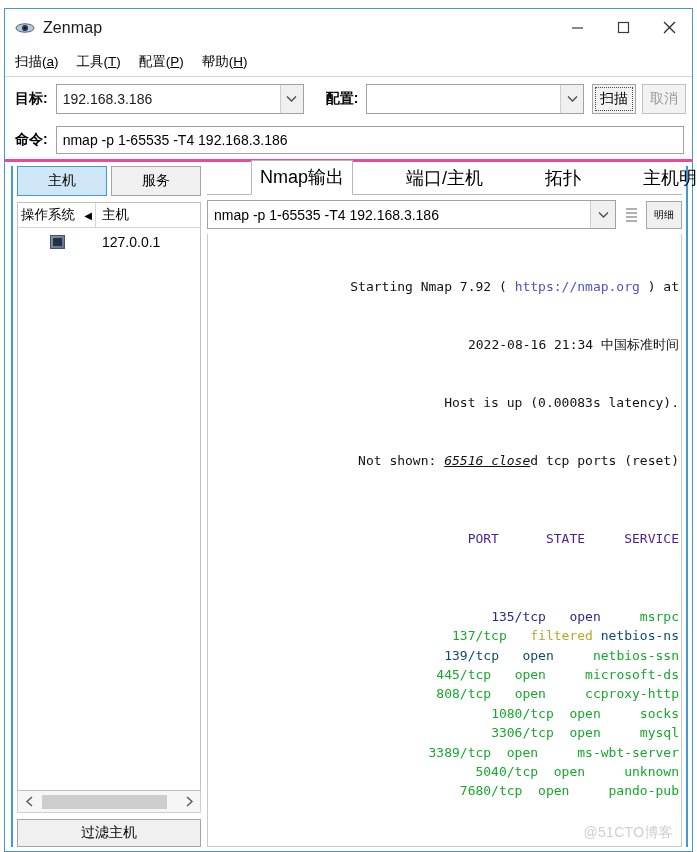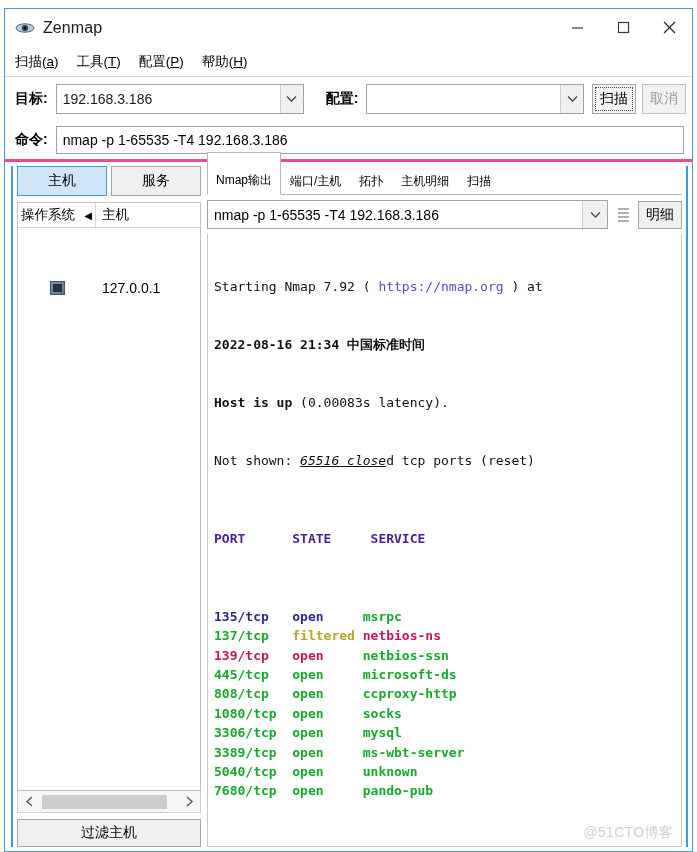--- a/index.html
+++ b/index.html
@@ -187,21 +187,20 @@
   }
   .ltab + .ltab { margin-left: 4px; }
 
   #host-table {
     flex: 1;
     display: flex; flex-direction: column;
     border: 1px solid #c0c0c0;
     background: #fff;
     min-height: 0;
     box-sizing: border-box;
-    gap: 46px;
   }
   #host-head {
     display: flex;
     height: 24px; min-height: 24px;
     background: #ffffff;
     border-bottom: 1px solid #d6d6d6;
     font-size: 13.5px;
   }
   #host-head .c1 {
     width: 78px;
@@ -292,27 +291,28 @@
     padding-right: 4px;
     box-sizing: border-box;
   }
   #rtabs {
     display: flex;
     height: 28px; min-height: 28px;
     align-items: flex-end;
     border-bottom: 1px solid #b7b7b7;
   }
   .rtab {
-    padding: 19px 8px 5px 8px;
-    font-size: 12px;
+    padding: 4px 8px 5px 8px;
+    font-size: 18px;
     border: 1px solid transparent;
     border-bottom: none;
     margin-bottom: -1px;
     cursor: default;
     white-space: nowrap;
+    margin-left: 44px;
   }
   .rtab.active {
     background: #fff;
     border-color: #b7b7b7;
     border-bottom: 1px solid #fff;
   }
   #cmdrow {
     display: flex; align-items: center;
     padding: 5px 0 5px 0;
   }
@@ -341,46 +341,47 @@
     align-items: center; gap: 2px;
     margin: 0 2px;
   }
   #lines-icon span {
     display: block; width: 11px; height: 2px; background: #b0b0b0;
   }
   #detail-btn {
     height: 28px; border: 1px solid #a5a5a5;
     background: #f0f0f0;
     display: flex; align-items: center; justify-content: center;
-    font-size: 14px; padding: 0 7px;
+    font-size: 10px; padding: 0 7px;
     box-sizing: border-box; cursor: default;
   }
 
   #output {
     flex: 1;
     border: 1px solid #c9c9c9;
     border-top: none;
     background: #fff;
     overflow: hidden;
     padding: 4px 2px 2px 6px;
     box-sizing: border-box;
     font-family: "DejaVu Sans Mono", "Liberation Mono", monospace;
     font-size: 13px;
     line-height: 19.4px;
     white-space: pre;
     min-height: 0;
     position: relative;
+    text-align: right;
   }
   .ln { white-space: pre; }
-  .b { font-weight: bold; }
+  .b { font-weight: normal; }
   .c-black { color: #111111; }
   .c-navy  { color: #2a2a8c; }
   .c-green { color: #16a92c; }
   .c-olive { color: #b9a52a; }
-  .c-tan   { color: #be185d; }
+  .c-tan   { color: #0c4a6e; }
   .c-blue  { color: #5050c8; }
   .c-kw    { color: #4c1d95; }
   .u { text-decoration: underline; font-style: italic; }
 
   #watermark {
     position: absolute;
     right: 8px; bottom: 4px;
     font-family: "Liberation Sans", sans-serif;
     font-size: 14px;
     color: #cfcfcf;

